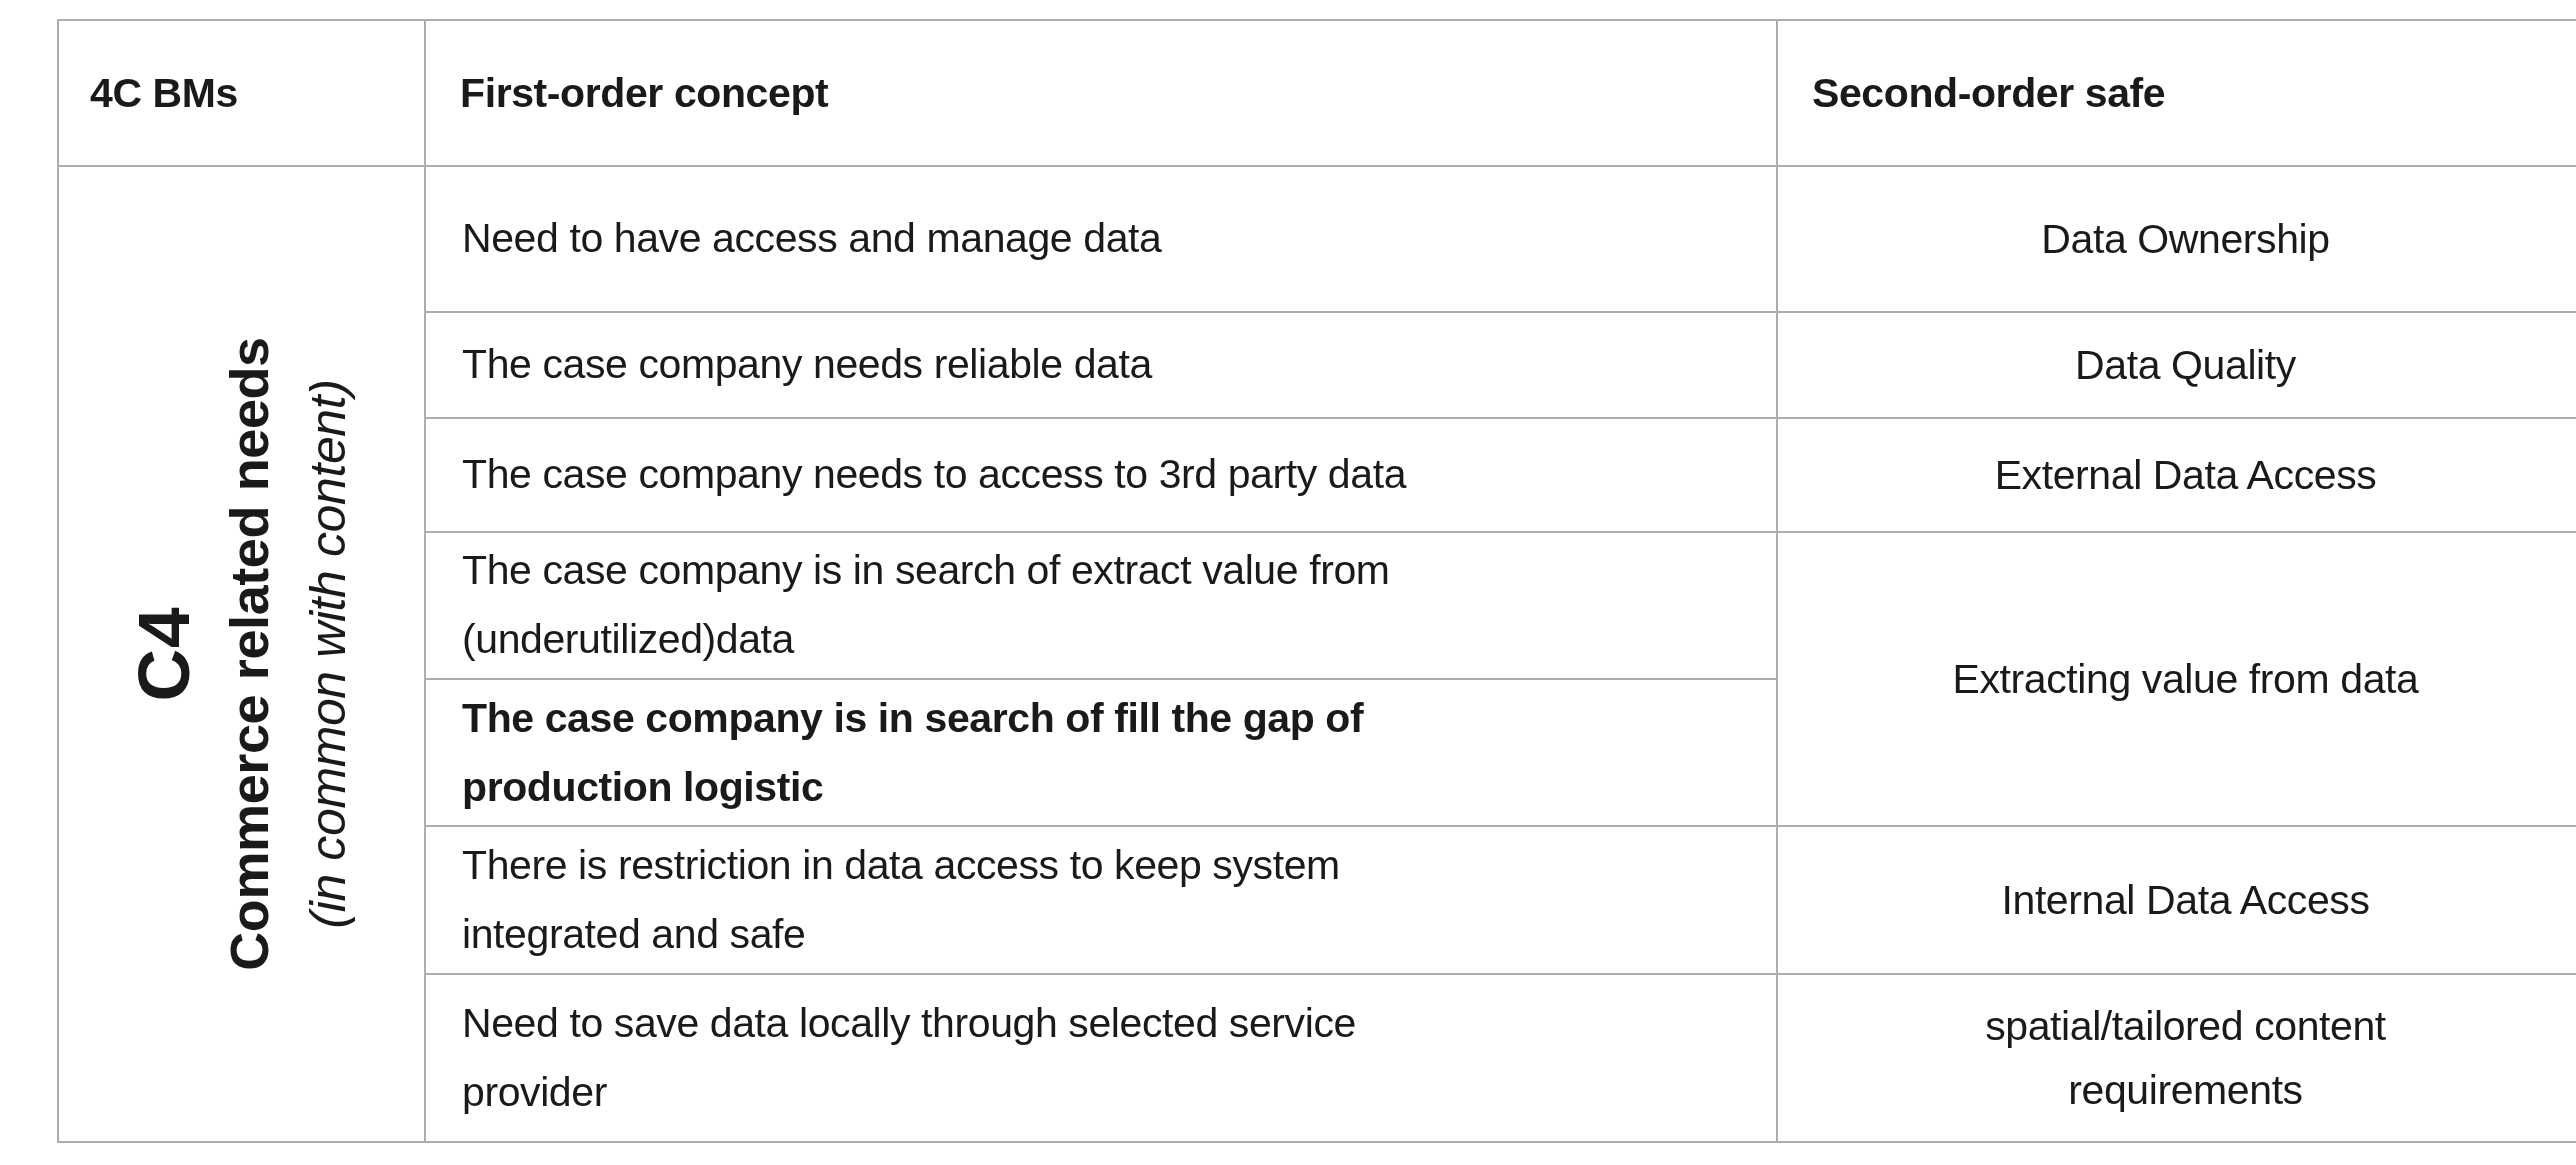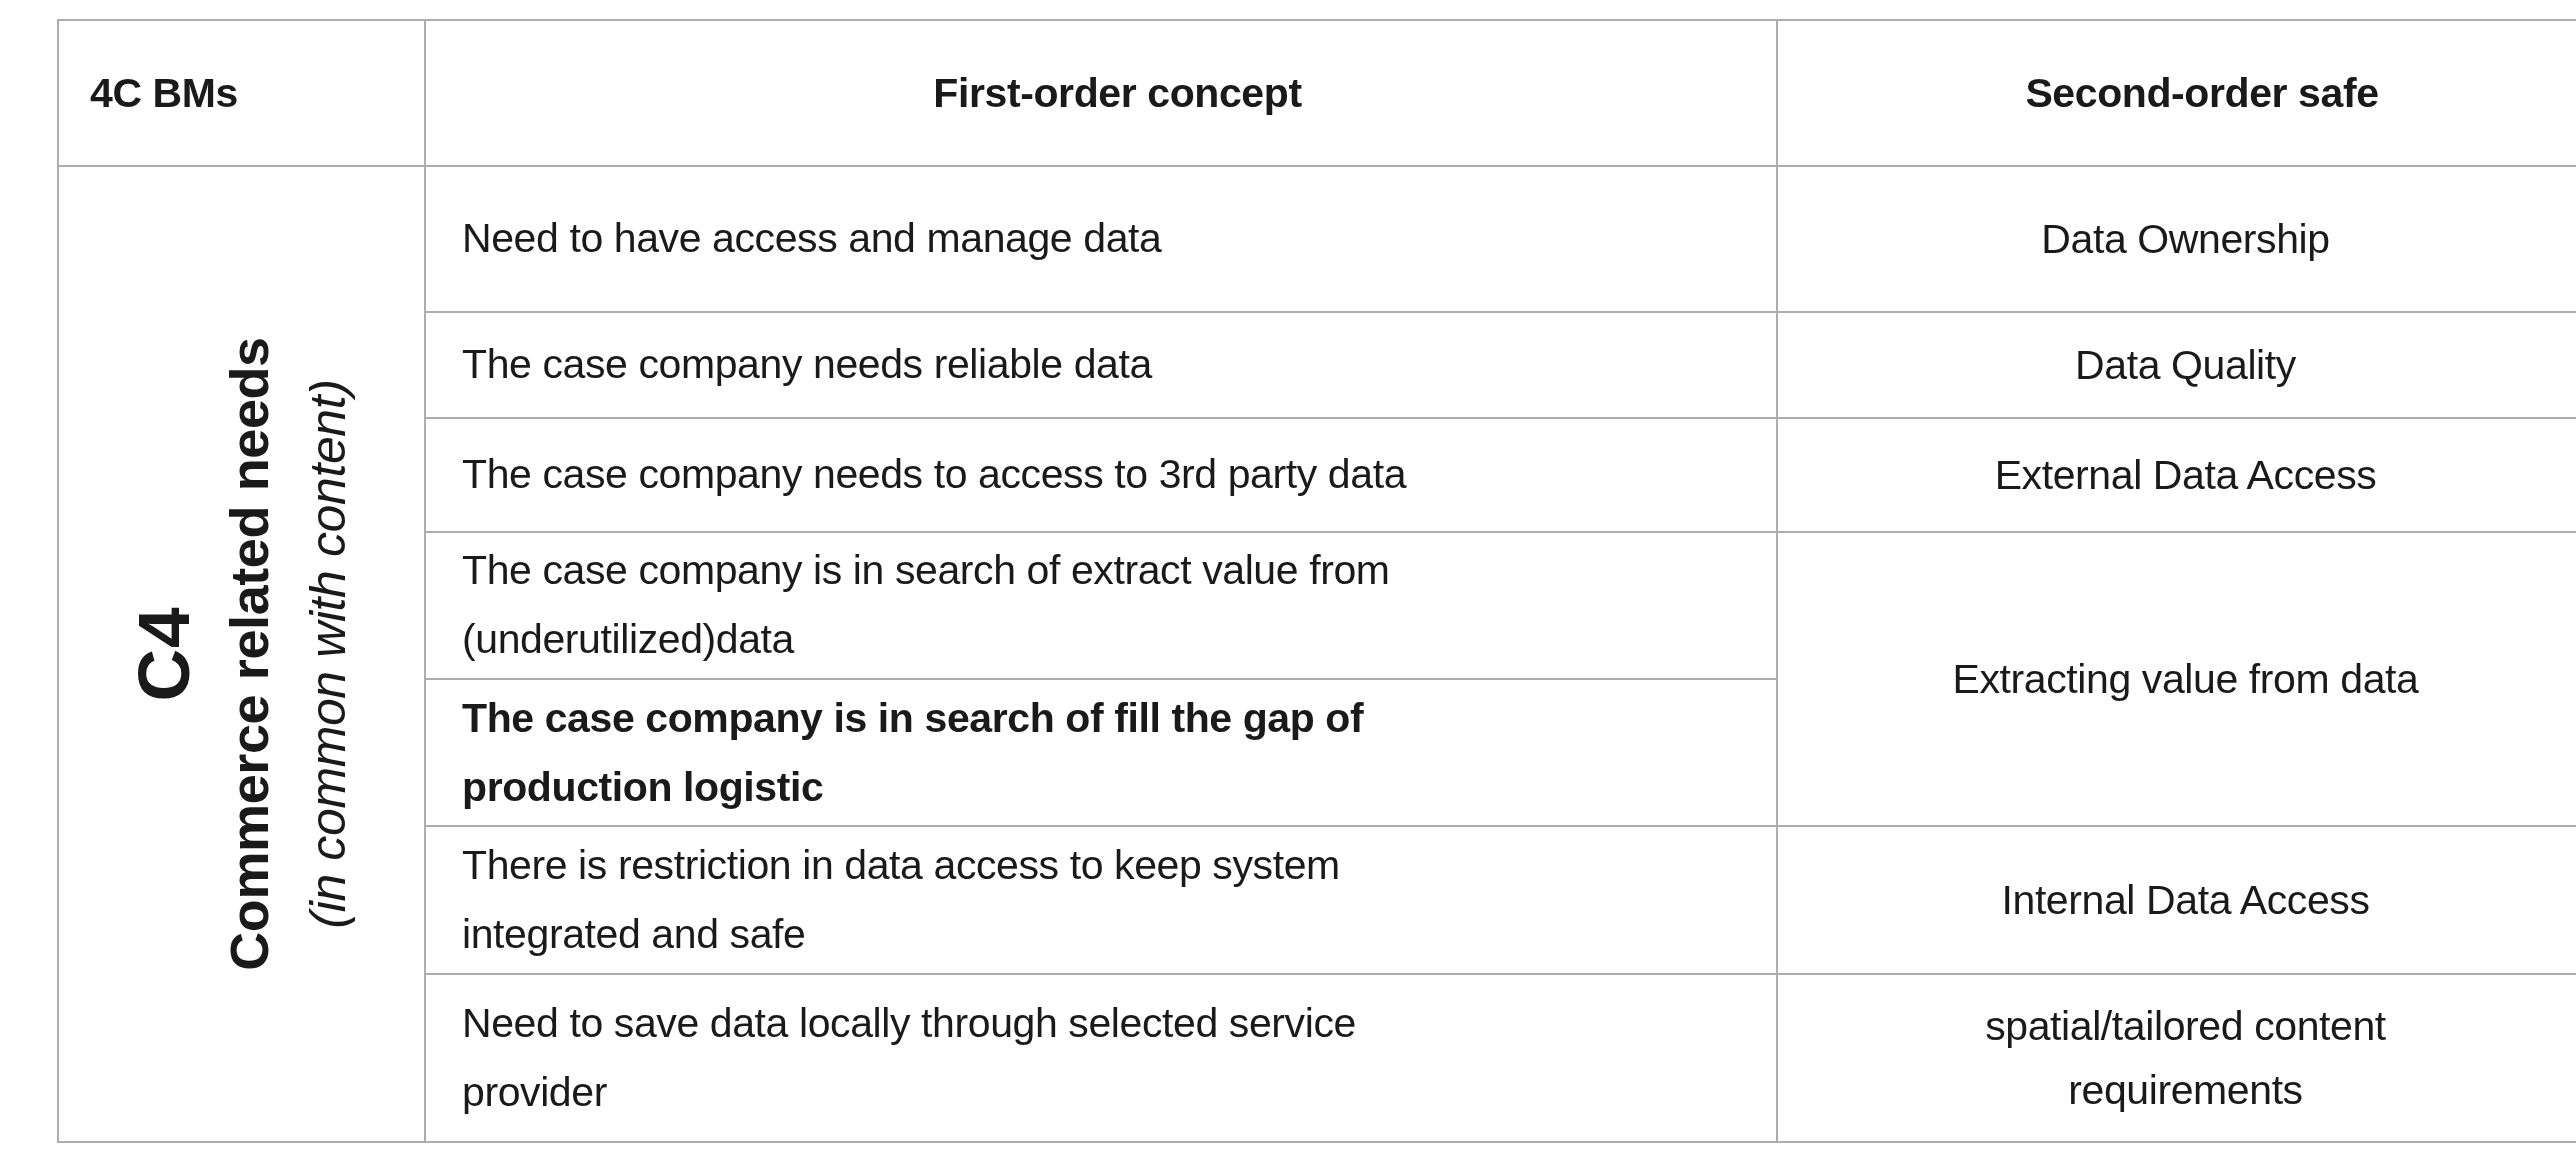--- a/index.html
+++ b/index.html
@@ -50,21 +50,21 @@
   th.h-bm {
     font-size: 41px;
     font-weight: 700;
     text-align: left;
     padding-left: 31px;
     letter-spacing: -0.4px;
   }
   th.h-mid, th.h-right {
     font-size: 41px;
     font-weight: 700;
-    text-align: center;
+    text-align: left;
     letter-spacing: -0.4px;
     padding-left: 34px;
   }
   td.concept {
     font-size: 41px;
     text-align: left;
     padding-left: 36px;
     padding-right: 17.3px;
     line-height: 69px;
     white-space: pre-line;

